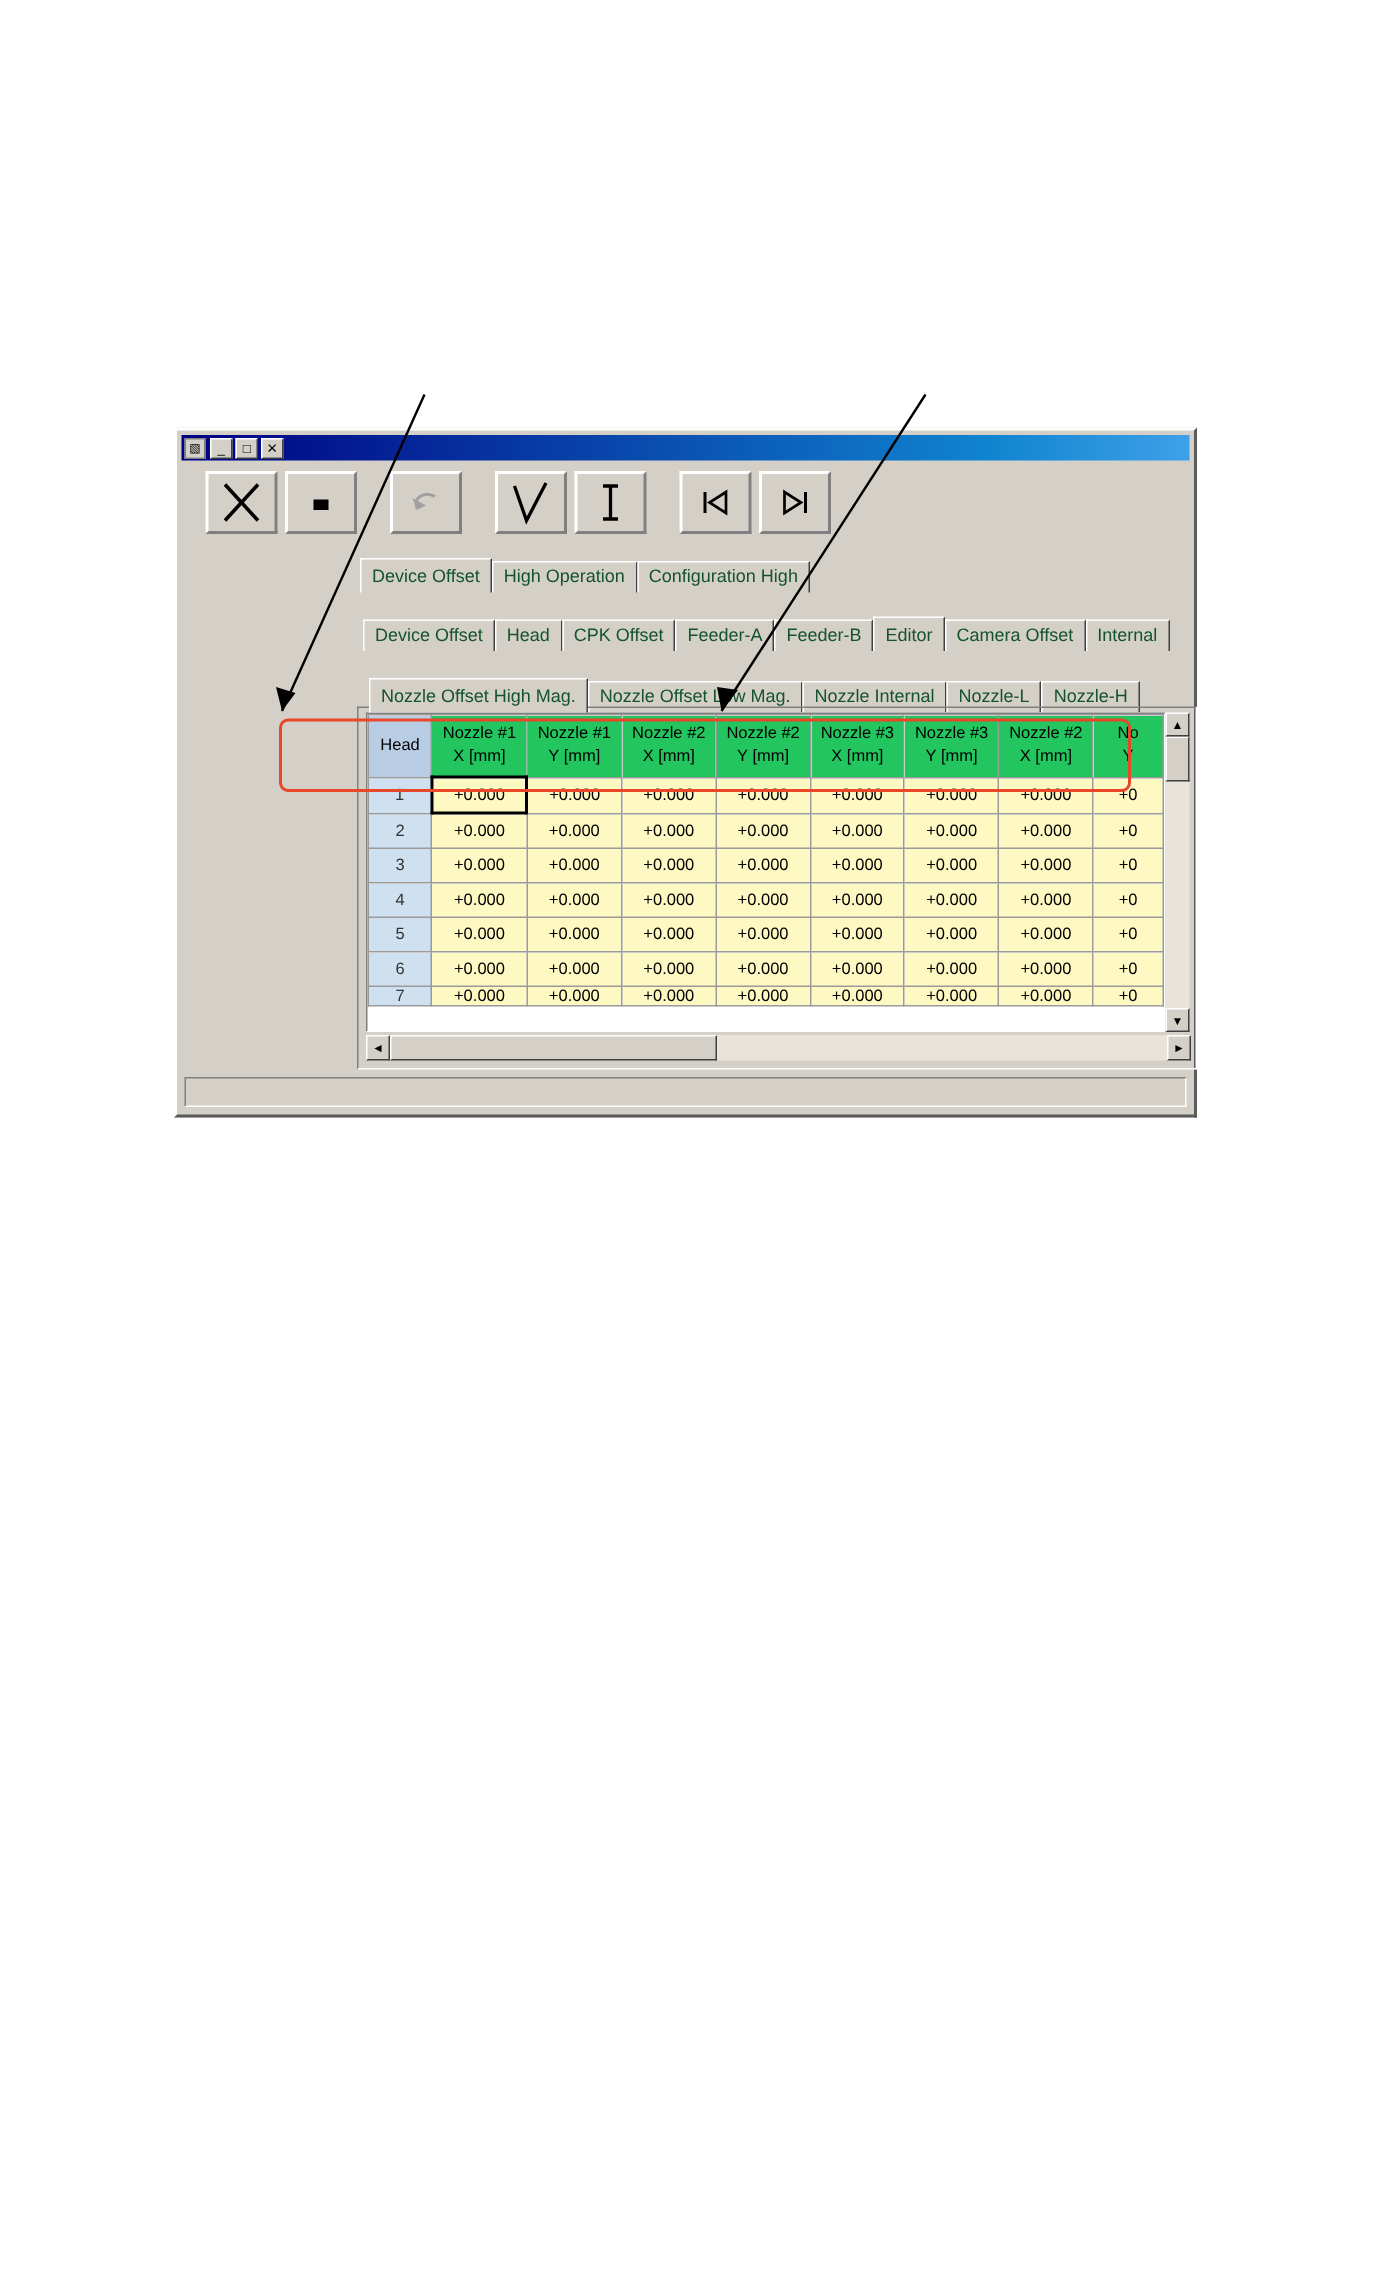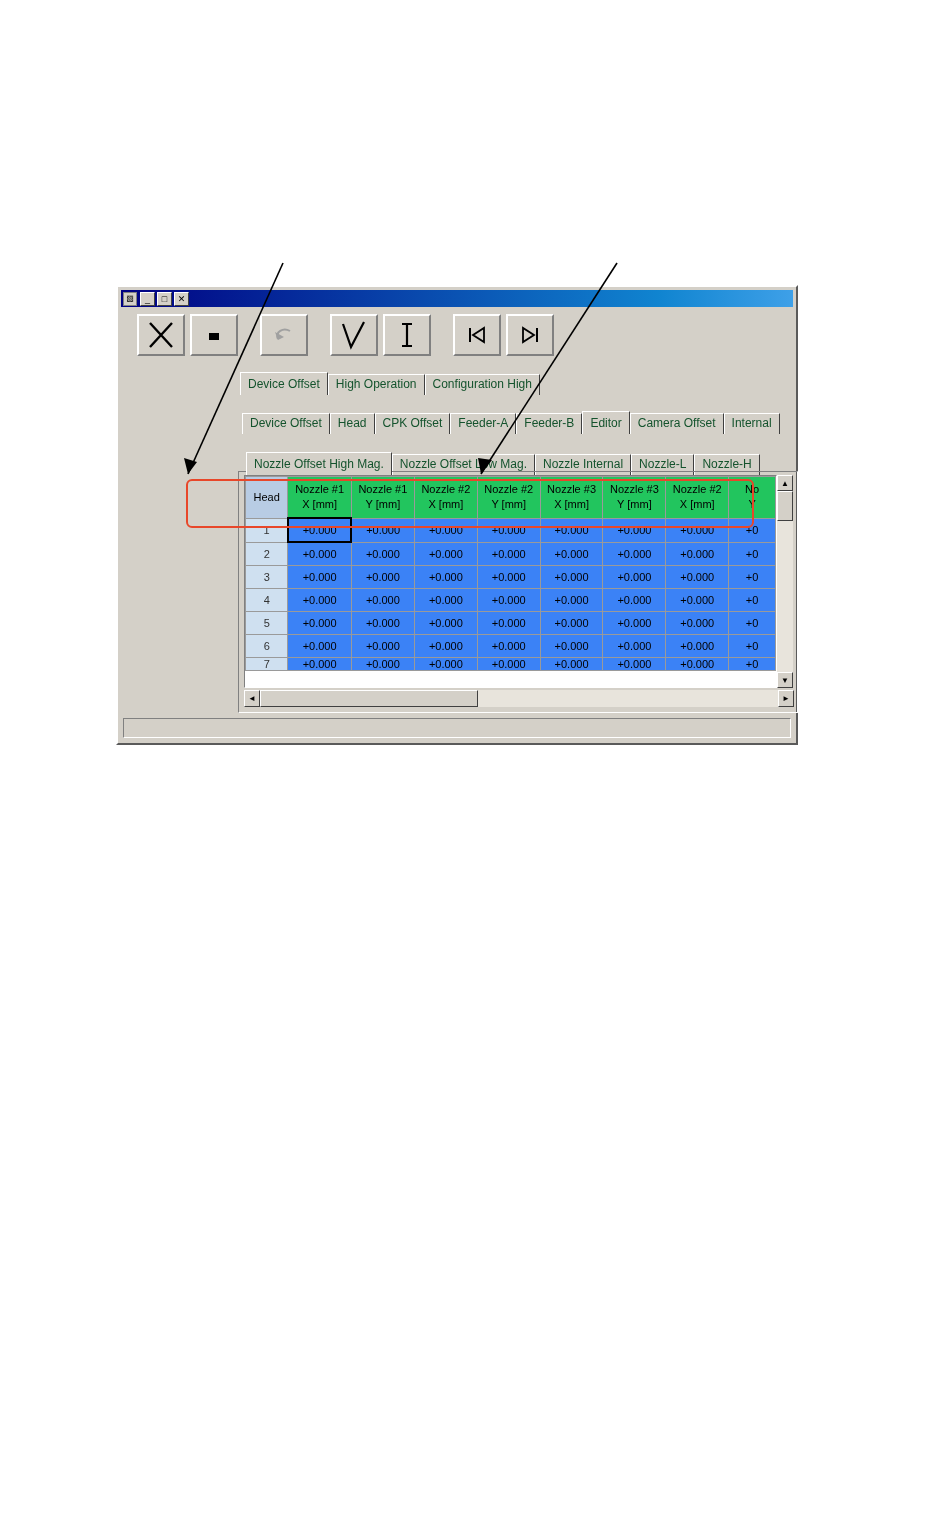--- a/index.html
+++ b/index.html
@@ -191,21 +191,21 @@
     height: 40px;
     vertical-align: middle;
     line-height: 15px;
   }
   table.grid td.rowhead {
     background: #cfe0f0;
     width: 54px;
     color: #333;
   }
   table.grid td.cell {
-    background: #3b82f6;
+    background: #fef9c3;
     width: 73px;
   }
   table.grid td.cell.active {
     border: 2px solid #000000;
   }
   table.grid tr.clipped td, table.grid tr.clipped td.rowhead {
     height: 10px;
   }
 
   

